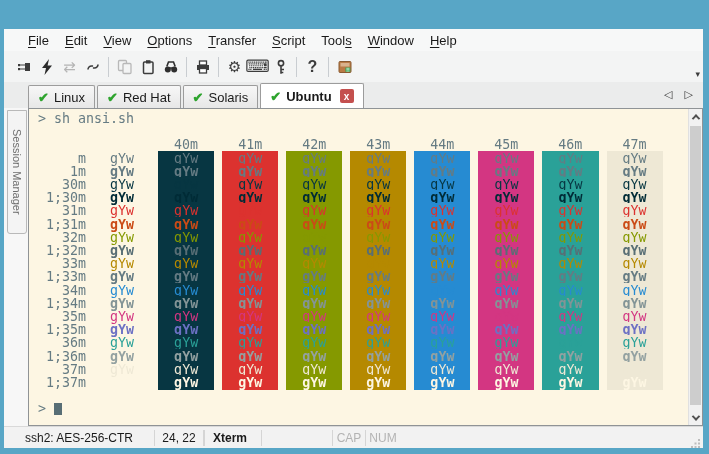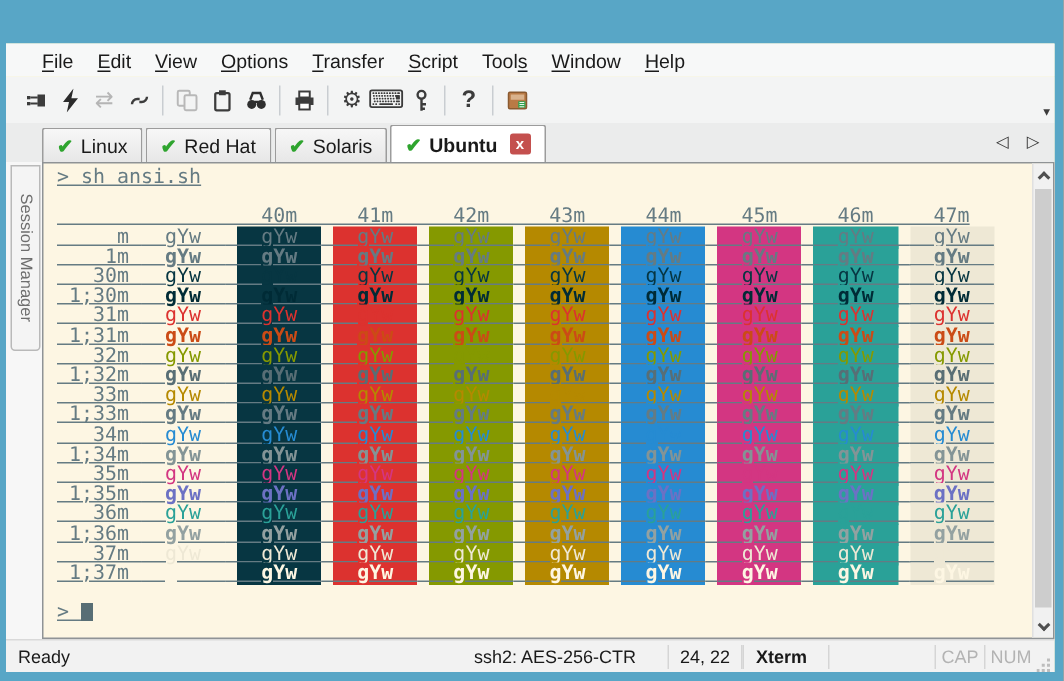--- a/index.html
+++ b/index.html
@@ -48,21 +48,21 @@
 
   
   .main{flex:1;display:flex;min-height:0;background:#FAFAFA;}
   .session-strip{width:24px;position:relative;background:#F7F7F7;}
   .session-tab{position:absolute;top:2px;left:3px;width:20px;height:124px;background:#F4F4F4;
                border:1px solid #B9B9B9;border-radius:0 0 3px 3px;display:flex;align-items:center;justify-content:center;}
   .session-tab span{writing-mode:vertical-rl;font-size:11px;color:#6E6E6E;white-space:nowrap;}
 
   .terminal-wrap{flex:1;display:flex;border:1px solid #8F9396;background:var(--termbg,#FDF6E3);min-width:0;}
   .terminal{flex:1;margin:0;padding:3px 0 0 9px;font-family:"DejaVu Sans Mono",monospace;
-            font-size:13.3px;line-height:13.2px;color:#657b83;white-space:pre;overflow:hidden;text-decoration:underline;}
+            font-size:13.3px;line-height:13.2px;color:#657b83;white-space:pre;overflow:hidden;}
   .cursor{display:inline-block;width:8px;height:12px;background:#586e75;vertical-align:-2px;}
 
   .scrollbar{width:14px;background:#F1F1F1;display:flex;flex-direction:column;border-left:1px solid #E0E0E0;}
   .sb-btn{height:15px;display:flex;align-items:center;justify-content:center;}
   .chev-up{width:6px;height:6px;border-left:2px solid #505050;border-top:2px solid #505050;transform:rotate(45deg) translate(1px,1px);}
   .chev-down{width:6px;height:6px;border-left:2px solid #505050;border-top:2px solid #505050;transform:rotate(225deg) translate(1px,1px);}
   .sb-thumb{flex:1;margin:2px 1px 5px 1px;background:#CDCDCD;}
 
   
   .statusbar{height:22px;display:flex;align-items:center;background:#F2F2F2;font-size:12px;
@@ -225,21 +225,20 @@
             </span>
           <span class="sb-thumb"></span>
           <span class="sb-btn">
               <span class="chev-down"></span>
             </span>
         </div>
       </div>
     </div>
 
     <div class="statusbar">
-      <span class="sseg" style="flex:1;">Ready</span>
       <span class="sseg" style="width:150px;justify-content:center;">ssh2: AES-256-CTR</span>
       <span class="ssep"></span>
       <span class="sseg" style="width:48px;justify-content:center;">24, 22</span>
       <span class="ssep"></span>
       <span class="ssep"></span>
       <span class="sseg" style="width:56px;font-weight:bold;">Xterm</span>
       <span class="ssep"></span>
       <span class="sseg" style="width:70px;"></span>
       <span class="ssep"></span>
       <span class="sseg dim" style="width:32px;justify-content:center;">CAP</span>

